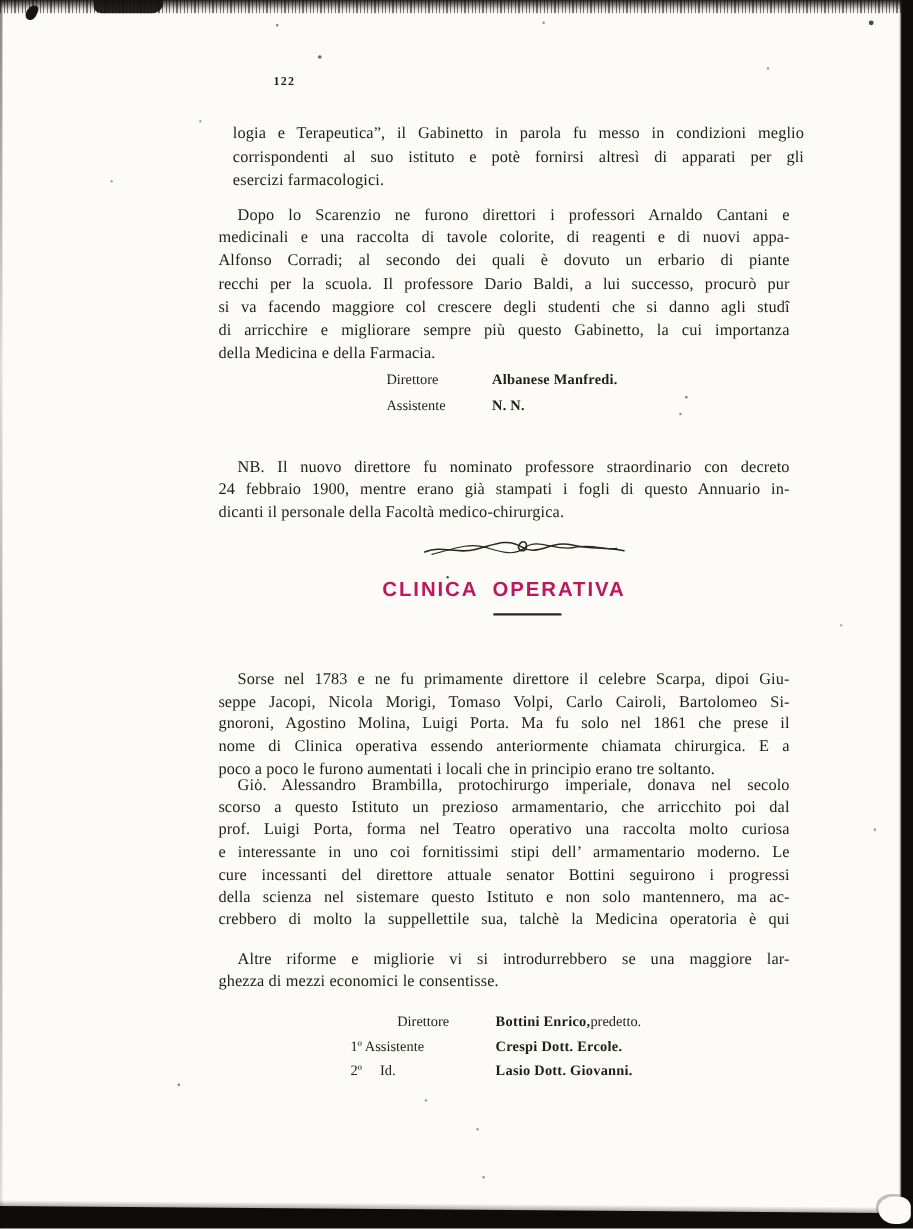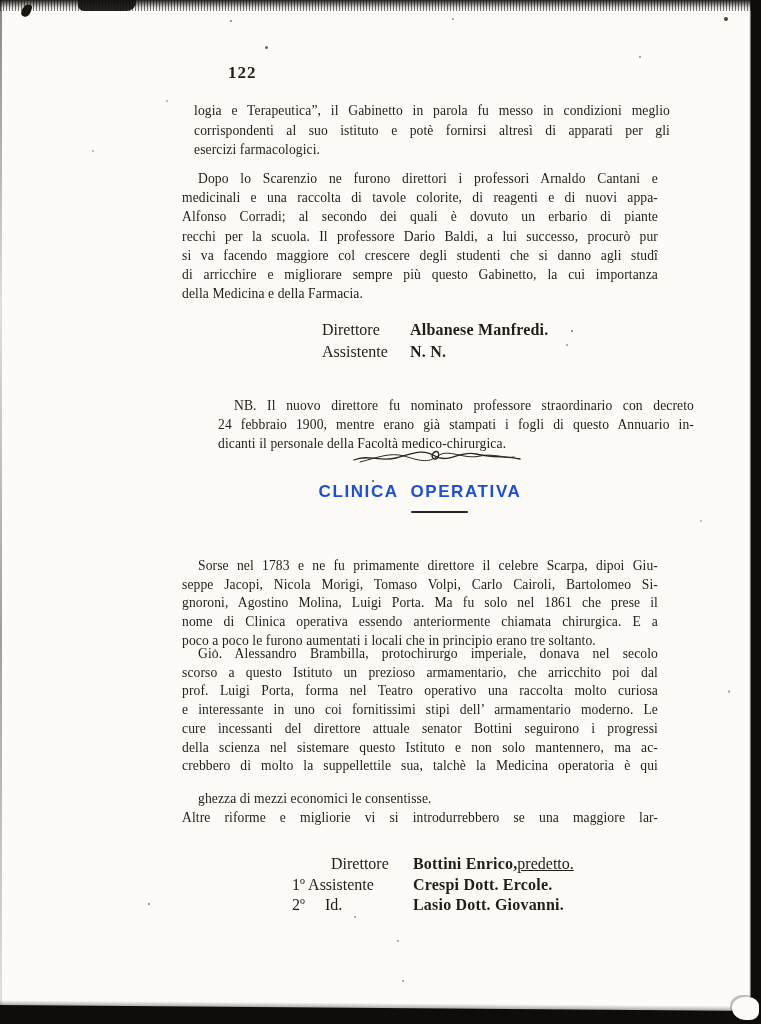--- a/index.html
+++ b/index.html
@@ -19,39 +19,39 @@
     letter-spacing:.1px;
   }
   .tline{
     text-align:justify;
     text-align-last:justify;
     white-space:normal;
   }
   .tline.last{text-align-last:left;}
   .para.indent .tline:first-child{text-indent:16px;}
   .page-number{
-    font-size:17px;font-weight:bold;letter-spacing:1px;
-  }
-  .roster{font-size:16px;margin-top:13px;}
+    font-size:10px;font-weight:bold;letter-spacing:1px;
+  }
+  .roster{font-size:12px;}
   .roster-row{display:flex;align-items:baseline;}
   .roster-label{flex:0 0 auto;}
   .roster-value.bold{font-weight:bold;letter-spacing:.2px;}
   .roster-value.italic{font-style:italic;}
-  .roster-suffix{font-weight:normal;text-decoration:underline;}
+  .roster-suffix{font-weight:normal;}
   #roster-gabinetto{left:322px;top:306px;line-height:21.5px;}
   #roster-gabinetto .roster-label{width:88px;}
   #roster-clinica{left:292px;top:841px;line-height:20.5px;}
   #roster-clinica .roster-label{width:121px;}
   #roster-clinica .roster-row.r0 .roster-label{padding-left:39px;box-sizing:border-box;}
   .section-title{
     left:182px;width:476px;top:482px;
     text-align:center;
     font-family:"Liberation Sans", sans-serif;
     font-weight:bold;font-size:17px;letter-spacing:1.6px;word-spacing:6px;
-    color:#1d4ed8;
+    color:#be185d;
   }
   .title-rule{
     left:411px;top:511px;width:57px;height:2px;
     background:#2a2621;border-radius:1px;
   }
   
   .scan-top{
     left:0;top:0;width:761px;height:11px;z-index:5;
     background:
       repeating-linear-gradient(90deg, rgba(16,14,12,.55) 0 1px, rgba(16,14,12,0) 1px 3px),
@@ -122,21 +122,21 @@
     <div class="roster-row">
       <span class="roster-label">Direttore</span>
       <span class="roster-value bold">Albanese Manfredi.</span>
     </div>
     <div class="roster-row">
       <span class="roster-label">Assistente</span>
       <span class="roster-value bold">N. N.</span>
     </div>
   </div>
 
-  <div class="abs para indent" style="top:396px;line-height:19.2px;margin-left:36px;">
+  <div class="abs para indent" style="top:379px;line-height:19.2px;">
     <div class="tline">NB. Il nuovo direttore fu nominato professore straordinario con decreto</div>
     <div class="tline">24 febbraio 1900, mentre erano già stampati i fogli di questo Annuario in-</div>
     <div class="tline last">dicanti il personale della Facoltà medico-chirurgica.</div>
   </div>
 
   <div class="abs flourish">
     <svg width="170" height="28" viewBox="0 0 170 28">
       <g fill="none" stroke="#2a2621" stroke-width="1.3" stroke-linecap="round">
         <path d="M2,17 C16,11 28,19 44,15 C60,11 70,5 83,13 C96,21 108,7 124,11 C140,15 156,13 168,16"></path>
         <path d="M8,19 C24,15 38,9 52,13 C66,17 76,21 86,13 C96,5 112,17 128,13 C142,10 154,16 162,14" stroke-width="1"></path>
@@ -160,22 +160,22 @@
     <div class="tline">Gio. Alessandro Brambilla, protochirurgo imperiale, donava nel secolo</div>
     <div class="tline">scorso a questo Istituto un prezioso armamentario, che arricchito poi dal</div>
     <div class="tline">prof. Luigi Porta, forma nel Teatro operativo una raccolta molto curiosa</div>
     <div class="tline">e interessante in uno coi fornitissimi stipi dell’ armamentario moderno. Le</div>
     <div class="tline">cure incessanti del direttore attuale senator Bottini seguirono i progressi</div>
     <div class="tline">della scienza nel sistemare questo Istituto e non solo mantennero, ma ac-</div>
     <div class="tline">crebbero di molto la suppellettile sua, talchè la Medicina operatoria è qui</div>
   </div>
 
   <div class="abs para indent" style="top:790px;line-height:18.7px;">
+    <div class="tline">Altre riforme e migliorie vi si introdurrebbero se una maggiore lar-</div>
     <div class="tline last">ghezza di mezzi economici le consentisse.</div>
-    <div class="tline">Altre riforme e migliorie vi si introdurrebbero se una maggiore lar-</div>
   </div>
 
   <div class="abs roster" id="roster-clinica">
     <div class="roster-row r0">
       <span class="roster-label">Direttore</span>
       <span class="roster-value bold">Bottini Enrico,</span>
       <span class="roster-suffix"> predetto.</span>
     </div>
     <div class="roster-row r1">
       <span class="roster-label">1º Assistente</span>

